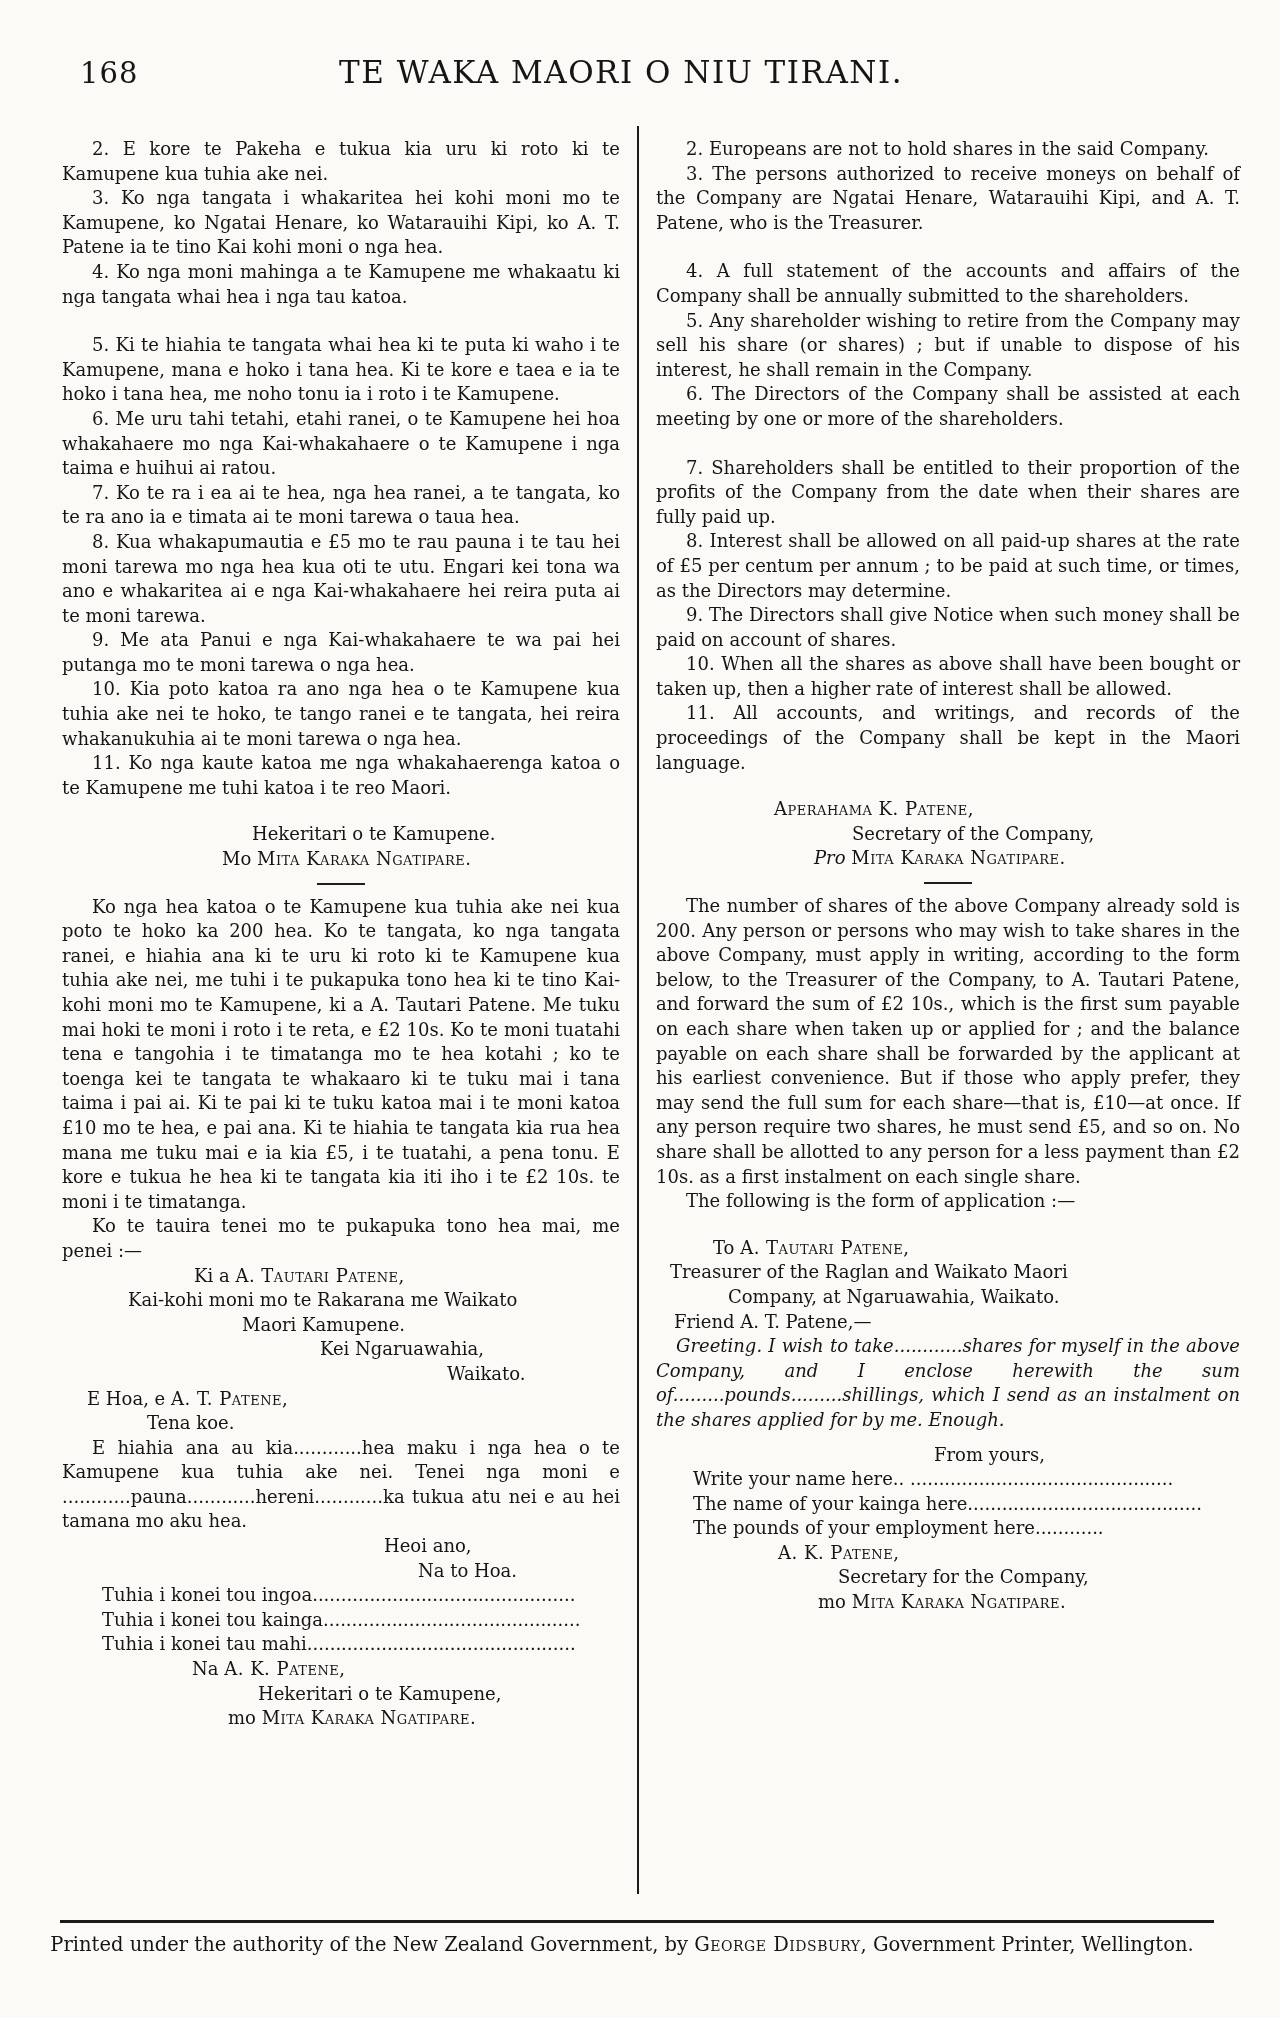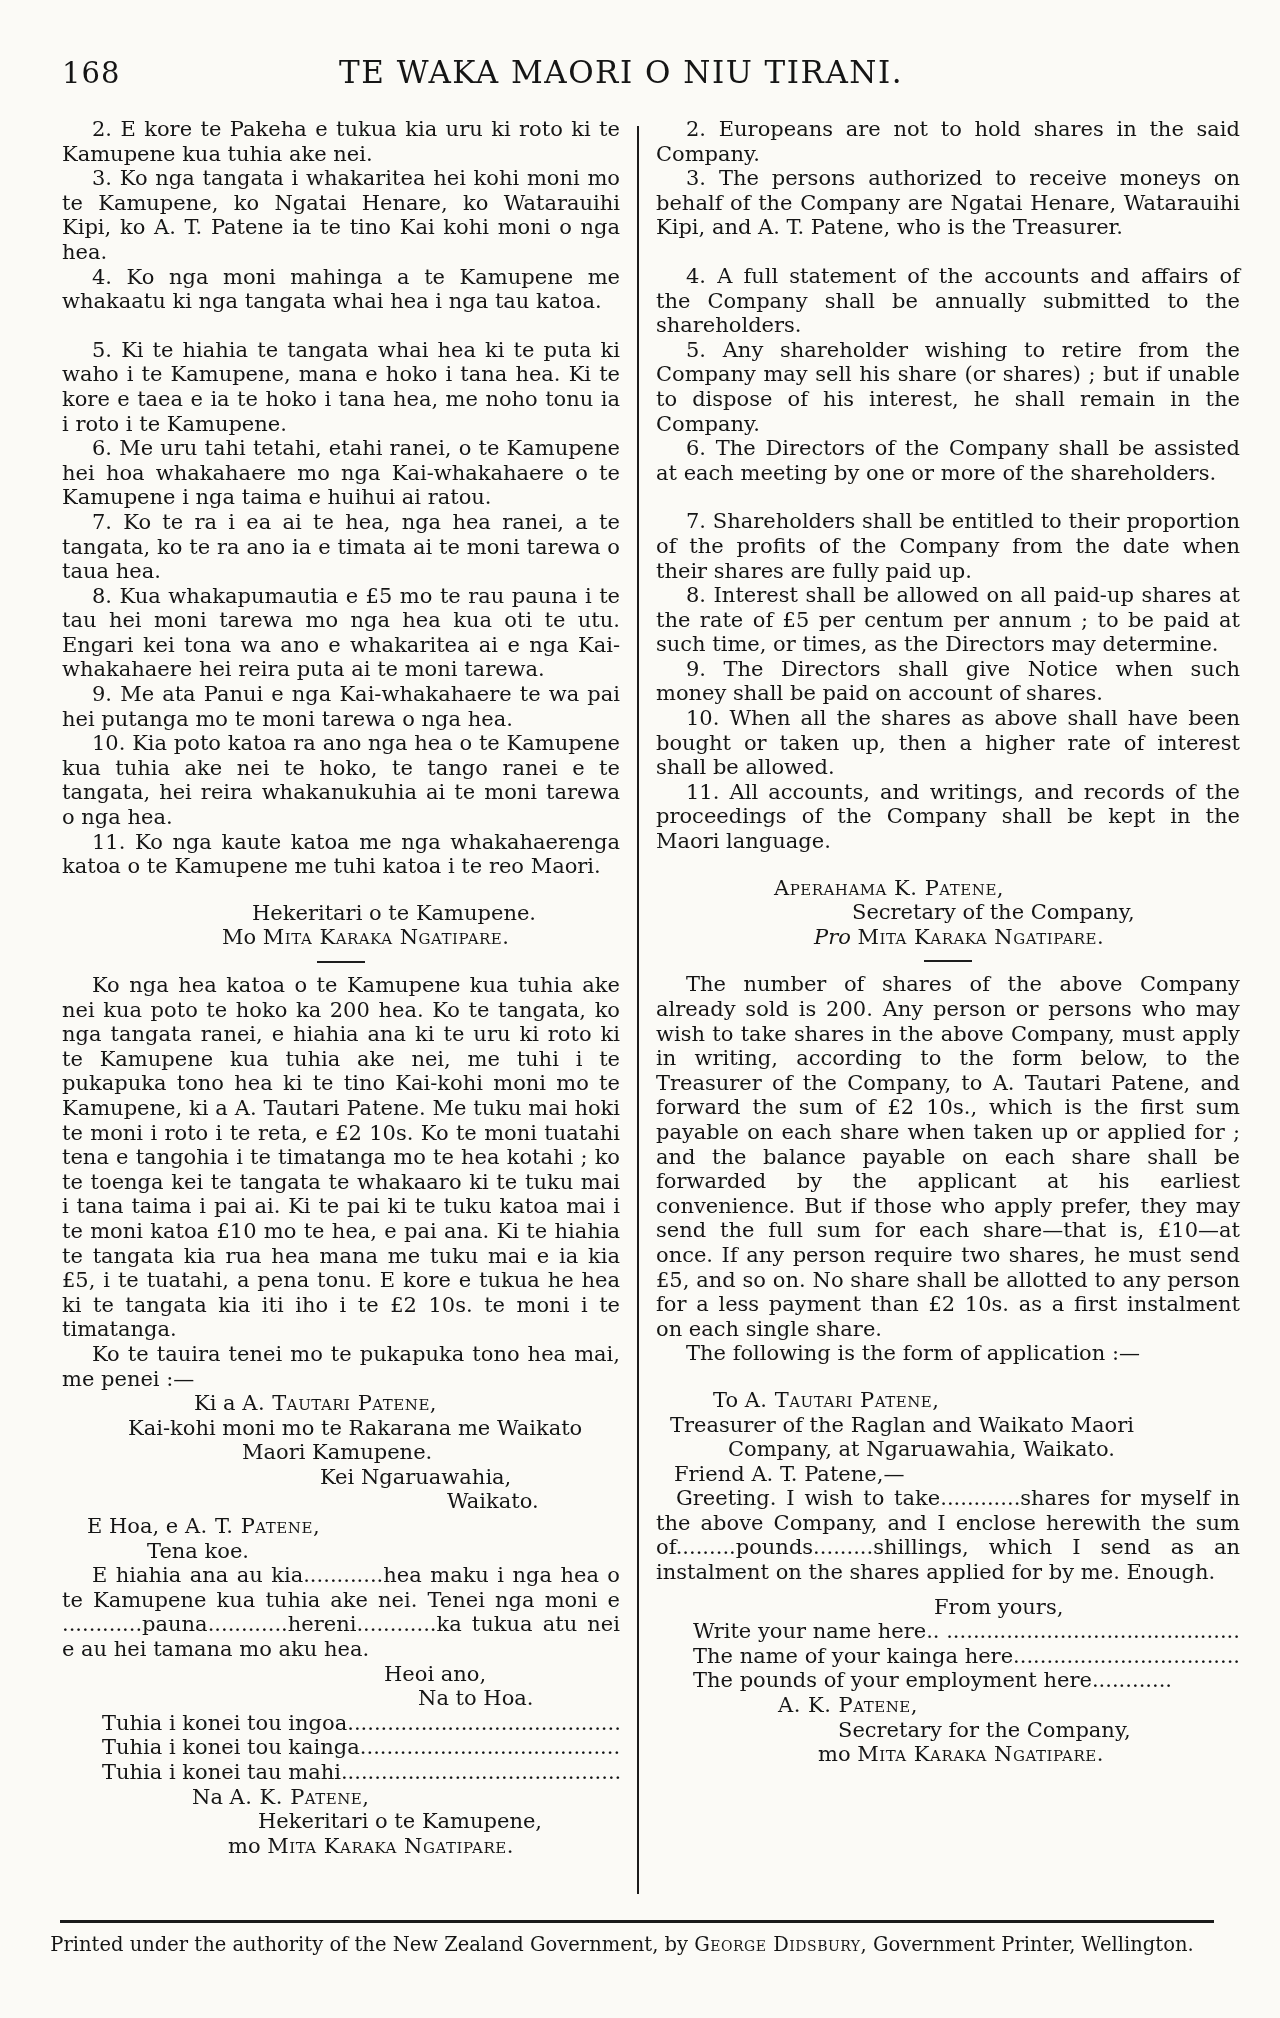--- a/index.html
+++ b/index.html
@@ -6,31 +6,31 @@
   html,body { width:1280px; height:2018px; }
   body {
     position:relative;
     background:#fbfaf6;
     color:#151515;
     font-family:"DejaVu Serif","Liberation Serif",serif;
   }
   .page { position:absolute; inset:0; }
 
   
-  .page-num { position:absolute; left:62px; top:56px; font-size:29px; letter-spacing:1px; }
+  .page-num { position:absolute; left:80px; top:56px; font-size:29px; letter-spacing:1px; }
   .masthead {
     position:absolute; top:54px; left:0; width:1242px;
     text-align:center; font-size:31px; letter-spacing:1.5px; white-space:nowrap;
   }
 
   
   .divider { position:absolute; left:637px; top:126px; width:2px; height:1768px; background:#1c1c1c; }
 
   
-  .col { position:absolute; top:117px; font-size:21px; line-height:24.6px; text-align:justify; }
+  .col { position:absolute; top:137px; font-size:18px; line-height:24.6px; text-align:justify; }
   .col-left  { left:62px;  width:558px; }
   .col-right { left:656px; width:584px; }
 
   p.clause { text-indent:30px; }
   p.body-para { text-indent:30px; }
   .mt { margin-top:24px; }
 
   .sig { margin-top:22px; }
   .line { min-height:24.6px; text-align:left; }
 
@@ -163,21 +163,21 @@
     <p class="body-para">The following is the form of application :—</p>
 
     <div class="e-addr">
       <div class="line e-addr-l1"><span>To </span><span class="sc">A. Tautari Patene,</span></div>
       <div class="line e-addr-l2">Treasurer of the Raglan and Waikato Maori</div>
       <div class="line e-addr-l3">Company, at Ngaruawahia, Waikato.</div>
     </div>
 
     <div class="line e-salut">Friend A. T. Patene,—</div>
 
-    <p class="body-para" style="text-indent:20px;">Greeting. I wish to take............shares for myself in the above Company, and I enclose herewith the sum of.........pounds.........shillings, which I send as an instalment on the shares applied for by me. Enough.</p>
+    <p class="body-para" style="text-indent:20px;font-style:italic;">Greeting. I wish to take............shares for myself in the above Company, and I enclose herewith the sum of.........pounds.........shillings, which I send as an instalment on the shares applied for by me. Enough.</p>
 
     <div class="line e-close">From yours,</div>
 
     <div class="line fill">Write your name here.. ..............................................</div>
     <div class="line fill">The name of your kainga here.........................................</div>
     <div class="line fill">The pounds of your employment here............</div>
 
     <div>
       <div class="line e-sig2-l1 sc">A. K. Patene,</div>
       <div class="line e-sig2-l2">Secretary for the Company,</div>

